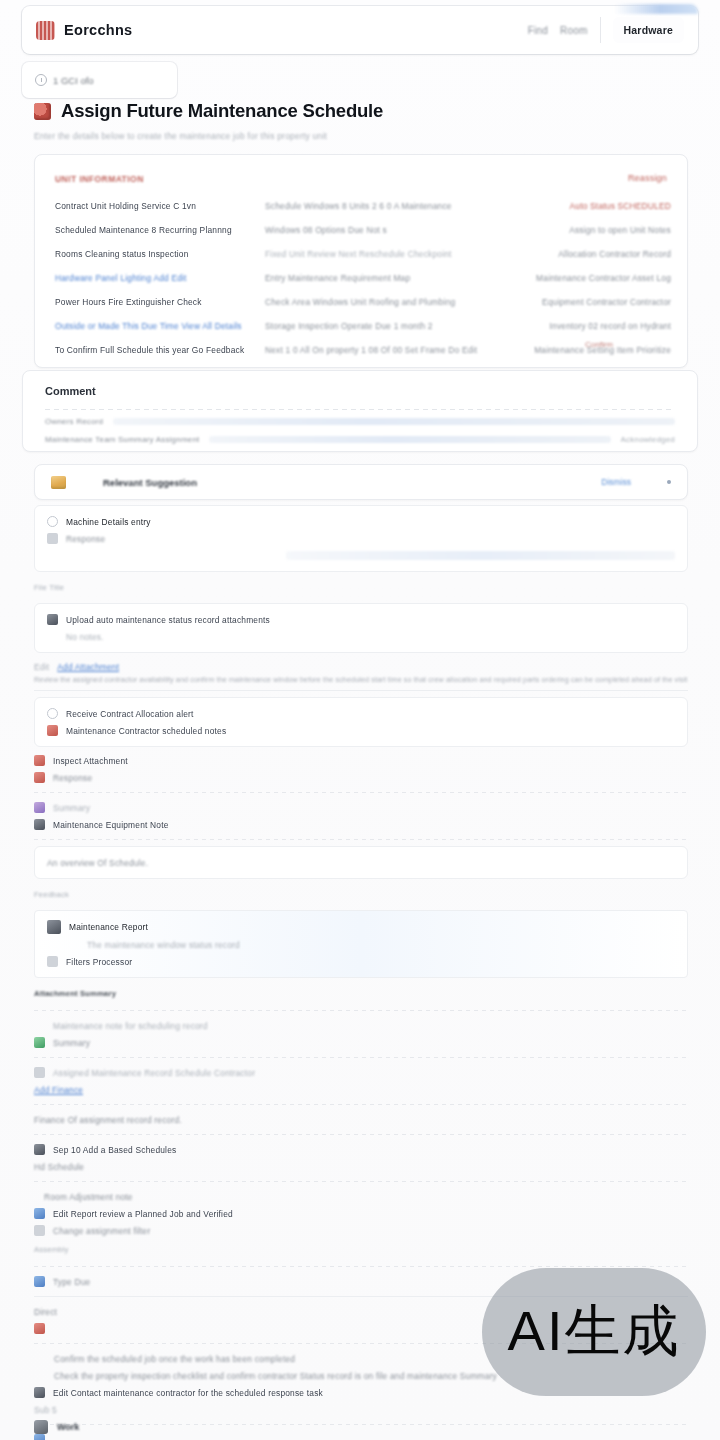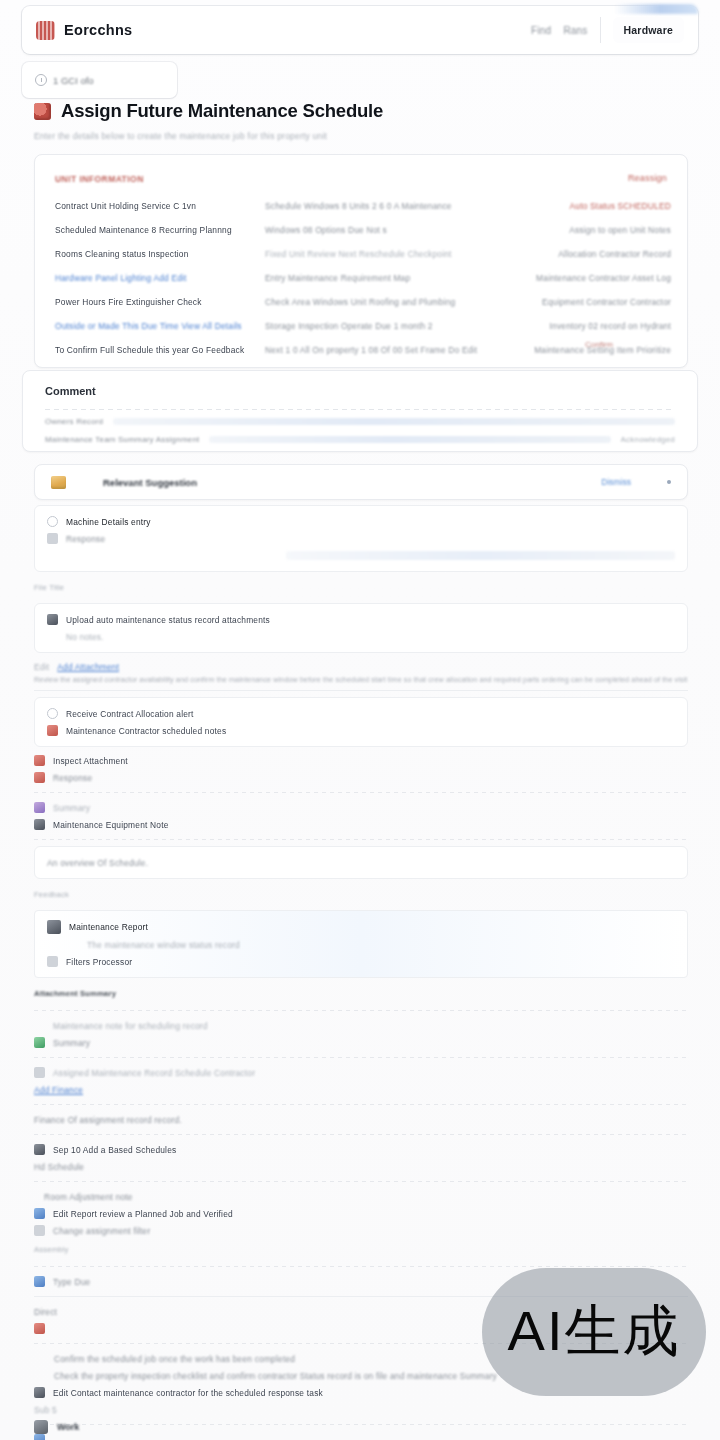--- a/index.html
+++ b/index.html
@@ -224,21 +224,21 @@
 <div class="topbar">
   <div class="topbar-accent"></div>
 
   <div class="brand">
     <div class="brand-logo"></div>
     <div class="brand-name">Eorcchns</div>
   </div>
 
   <div class="topnav">
     <div class="topnav-link bt soft">Find</div>
-    <div class="topnav-link bt soft">Rans</div>
+    <div class="topnav-link bt soft">Room</div>
     <div class="topnav-divider"></div>
     <div class="topnav-cta bt dark">Hardware</div>
   </div>
 </div>
 
 <div class="breadcrumb">
   <div class="bc-icon"></div>
   <div class="bc-text">1 GCI ofo</div>
 </div>
 

